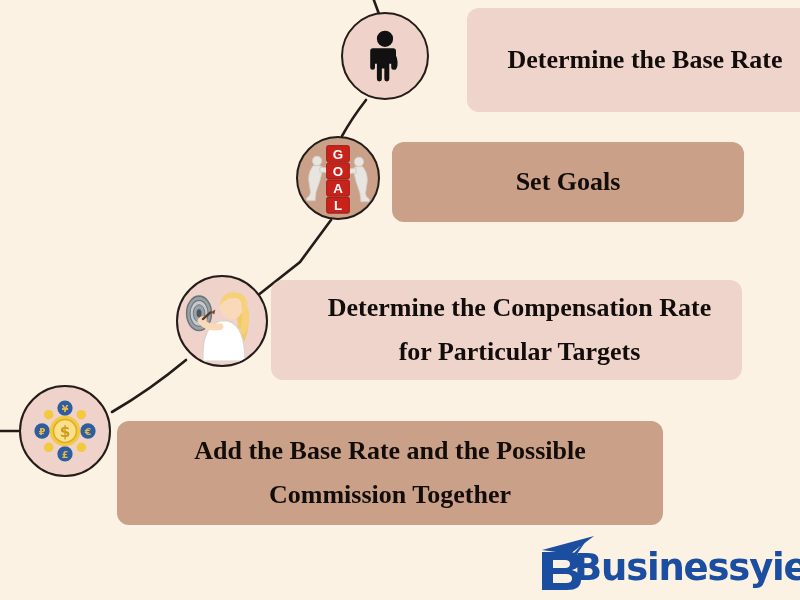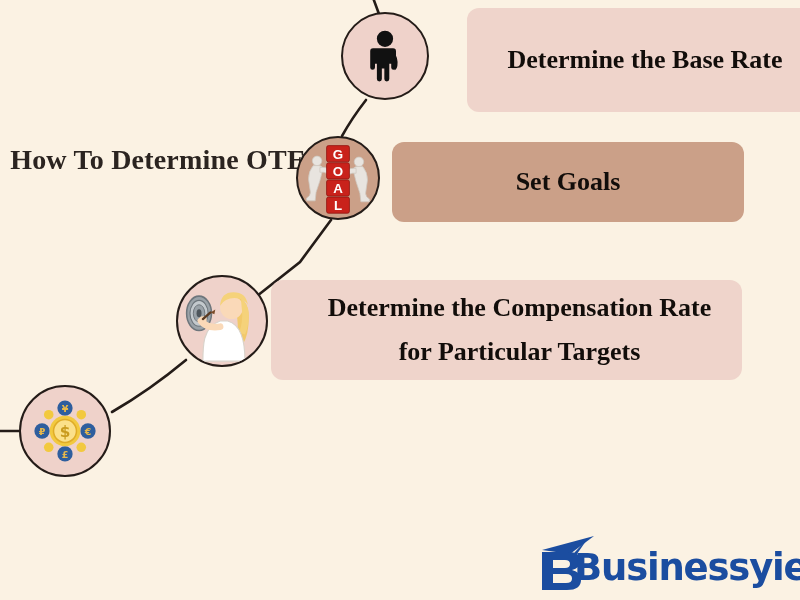--- a/index.html
+++ b/index.html
@@ -132,21 +132,20 @@
 <div id="canvas">
 
   <svg class="connector-layer" viewBox="0 0 800 600" preserveAspectRatio="none">
     <path d="M 372 -5 L 379 14" fill="none" stroke="#241C18" stroke-width="2.6" stroke-linecap="round"></path>
     <path d="M 366 100 Q 352 118 342 136" fill="none" stroke="#241C18" stroke-width="2.6" stroke-linecap="round"></path>
     <path d="M 331 220 L 300 262 L 252 300" fill="none" stroke="#241C18" stroke-width="2.6" stroke-linecap="round"></path>
     <path d="M 186 360 Q 150 390 112 412" fill="none" stroke="#241C18" stroke-width="2.6" stroke-linecap="round"></path>
     <path d="M 19 431 L -6 431" fill="none" stroke="#241C18" stroke-width="2.6" stroke-linecap="round"></path>
   </svg>
 
-  <div class="title">How To Determine OTE</div>
 
   <div class="icon-circle circle-person">
     <svg class="icon-svg" viewBox="0 0 88 88">
       <circle cx="44" cy="26" r="8.5" fill="#111111"></circle>
       <path d="M35.5 36 h17 a3 3 0 0 1 3 3 v17 a2.5 2.5 0 0 1 -5 0 v-4 h-2 v16 a2.6 2.6 0 0 1 -5.2 0 v-11 h-2.6 v11 a2.6 2.6 0 0 1 -5.2 0 v-16 h-2 v4 a2.5 2.5 0 0 1 -5 0 v-17 a3 3 0 0 1 3 -3 z" fill="#111111"></path>
       <path d="M53 40 q5 5 4 14 q-0.5 4 -3 5 q1.5 -9 -1 -19 z" fill="#111111"></path>
     </svg>
   </div>
   <div class="step-box box-1">Determine the Base Rate</div>
 
@@ -230,20 +229,21 @@
         <circle cx="63" cy="29" r="5"></circle>
         <circle cx="29" cy="63" r="5"></circle>
         <circle cx="63" cy="63" r="5"></circle>
       </g>
 
       <circle cx="46" cy="46" r="16" fill="#F2C93F"></circle>
       <circle cx="46" cy="46" r="12" fill="#FBE08A" stroke="#E0AC28" stroke-width="1.6"></circle>
       <text x="46" y="52" fill="#C99A1E" font-family="DejaVu Sans, sans-serif" font-size="16" font-weight="bold" text-anchor="middle">$</text>
     </svg>
   </div>
+  <div class="step-box box-4">Add the Base Rate and the Possible Commission Together</div>
 
   <div class="logo">
     <svg class="logo-mark" viewBox="0 0 70 54">
       <path d="M6 14 L58 0 L34 18 Z" fill="#1B4DA0"></path>
       <path d="M52 2 L30 34 L26 30 Z" fill="#1B4DA0"></path>
       <path d="M6 16 l26 0 q12 0 12 9 q0 7 -8 9 q9 2 9 10 q0 10 -14 10 l-25 0 z" fill="#1B4DA0"></path>
       <path d="M17 24 l12 0 q5 0 5 4 q0 4 -5 4 l-12 0 z" fill="#FBF2E3"></path>
       <path d="M17 38 l13 0 q6 0 6 4.5 q0 4.5 -6 4.5 l-13 0 z" fill="#FBF2E3"></path>
     </svg>
     <div class="logo-text">Businessyield</div>

